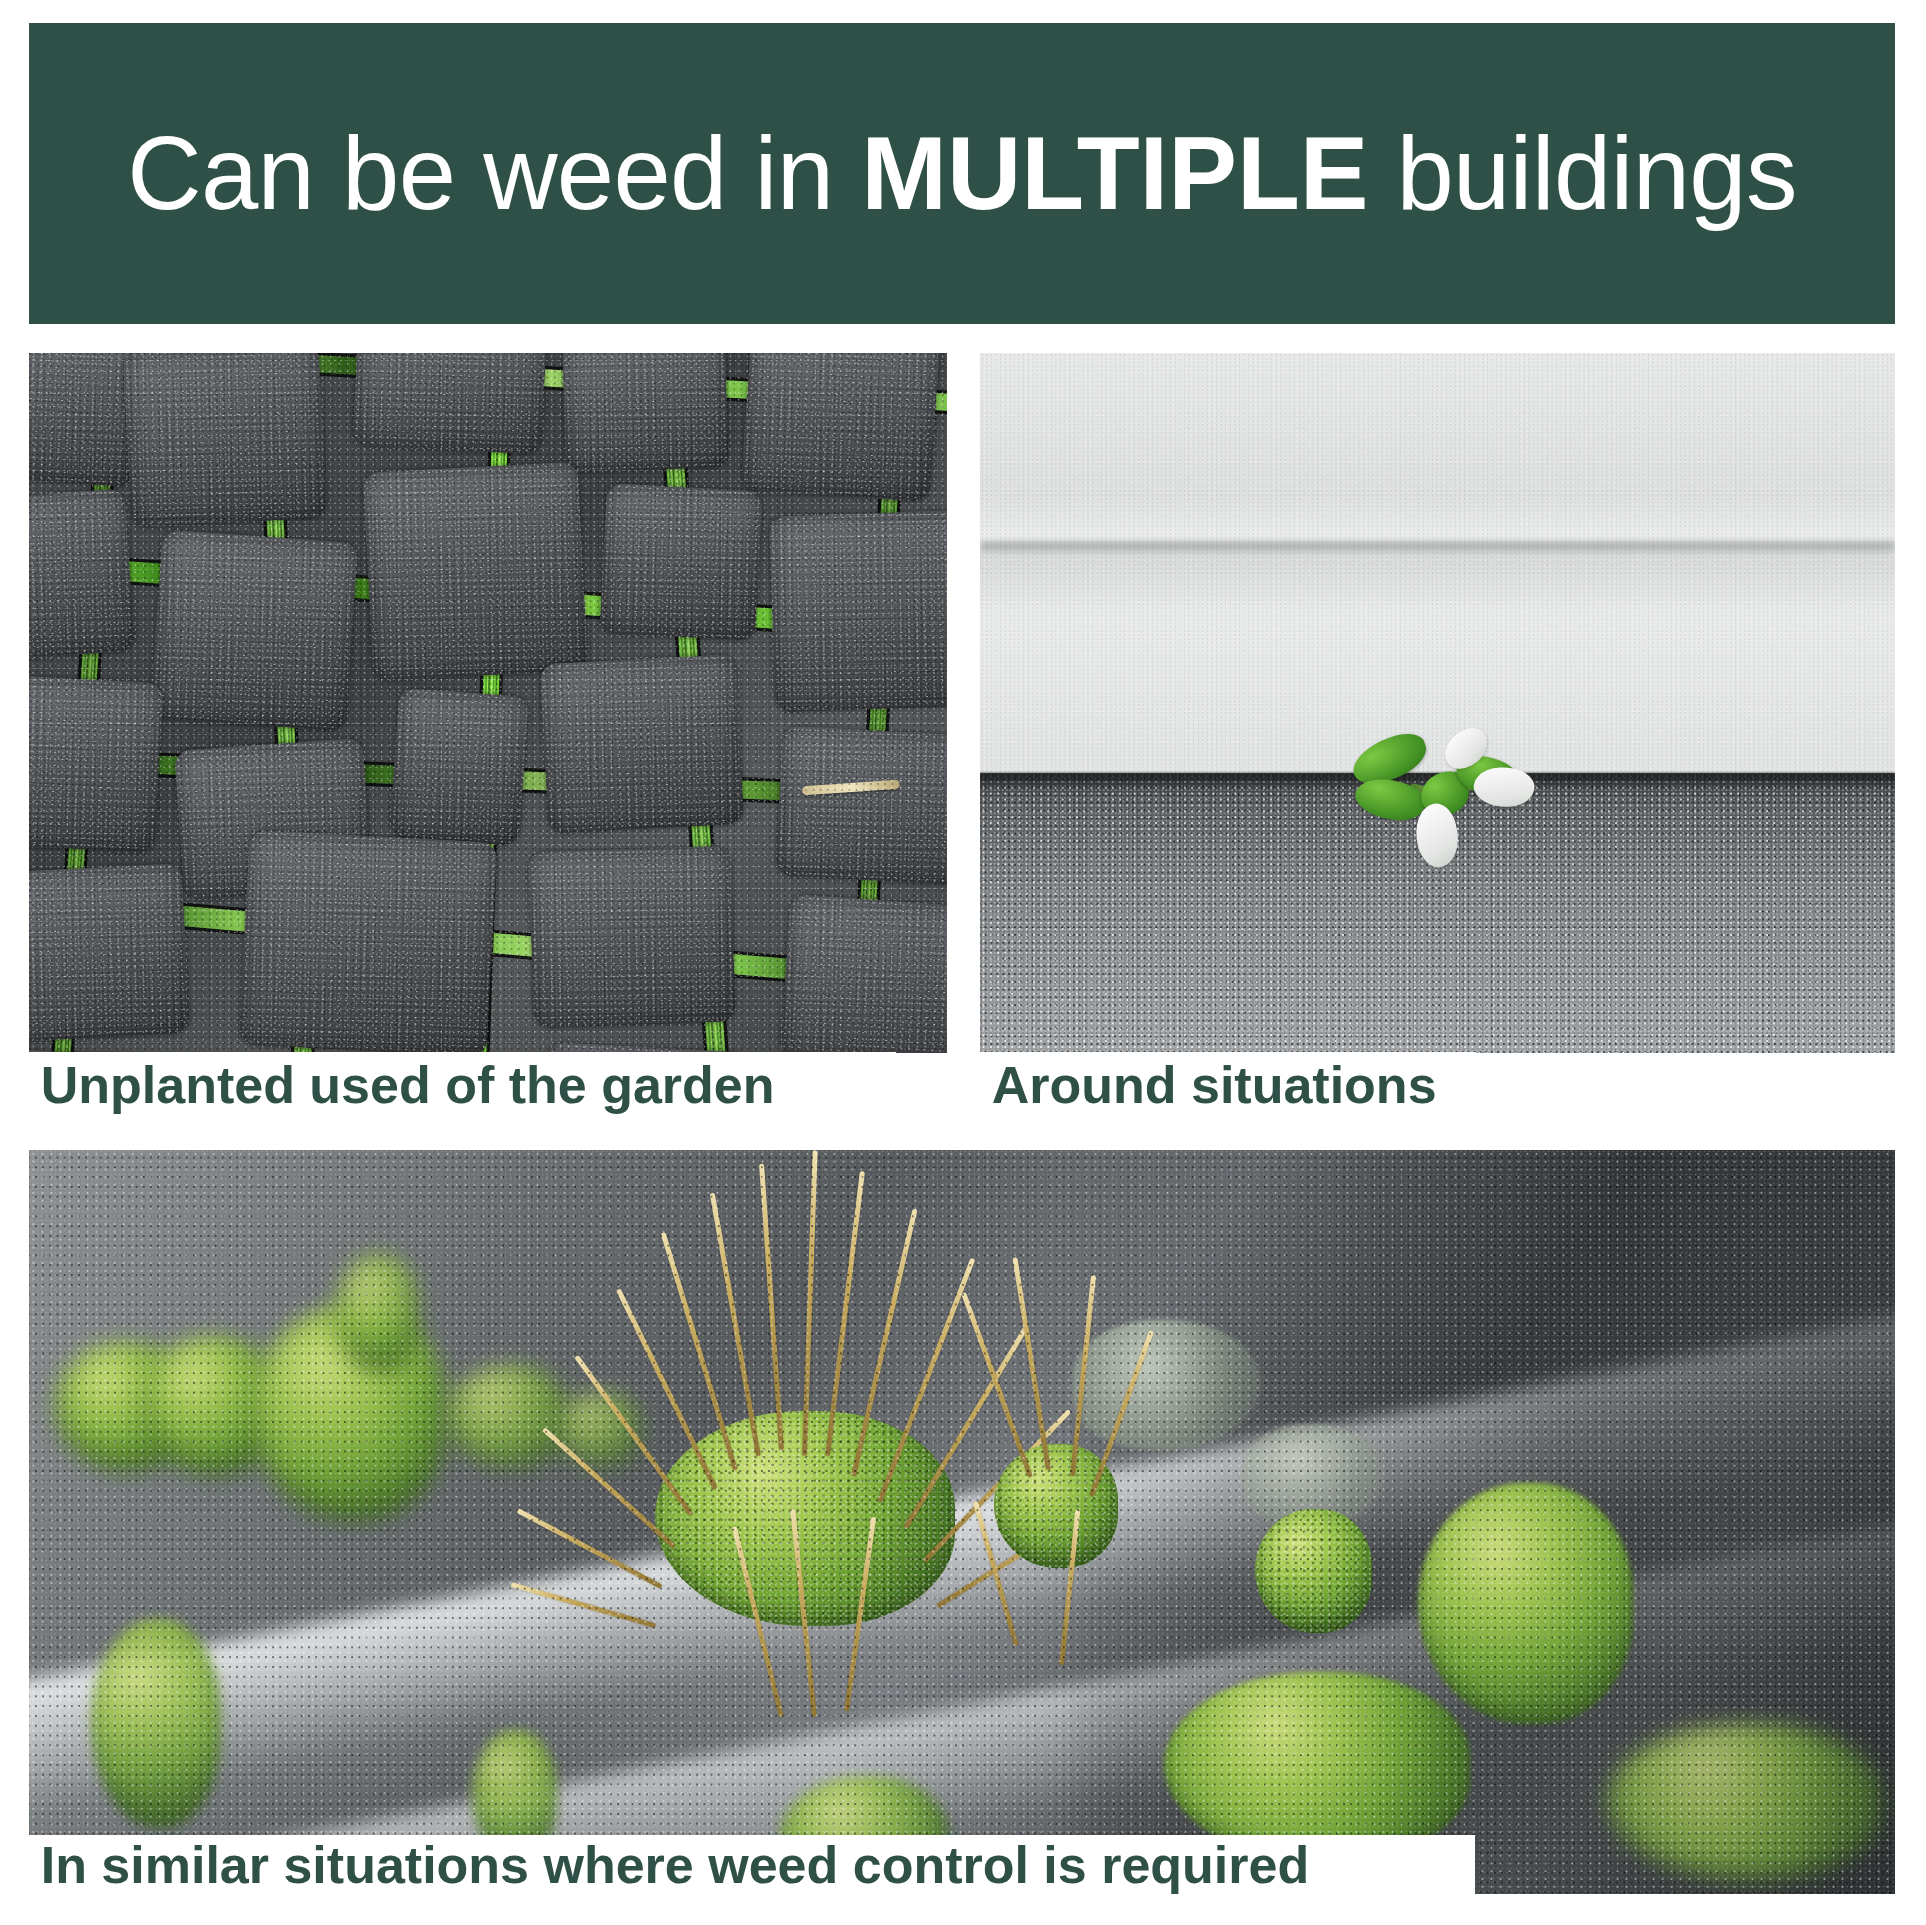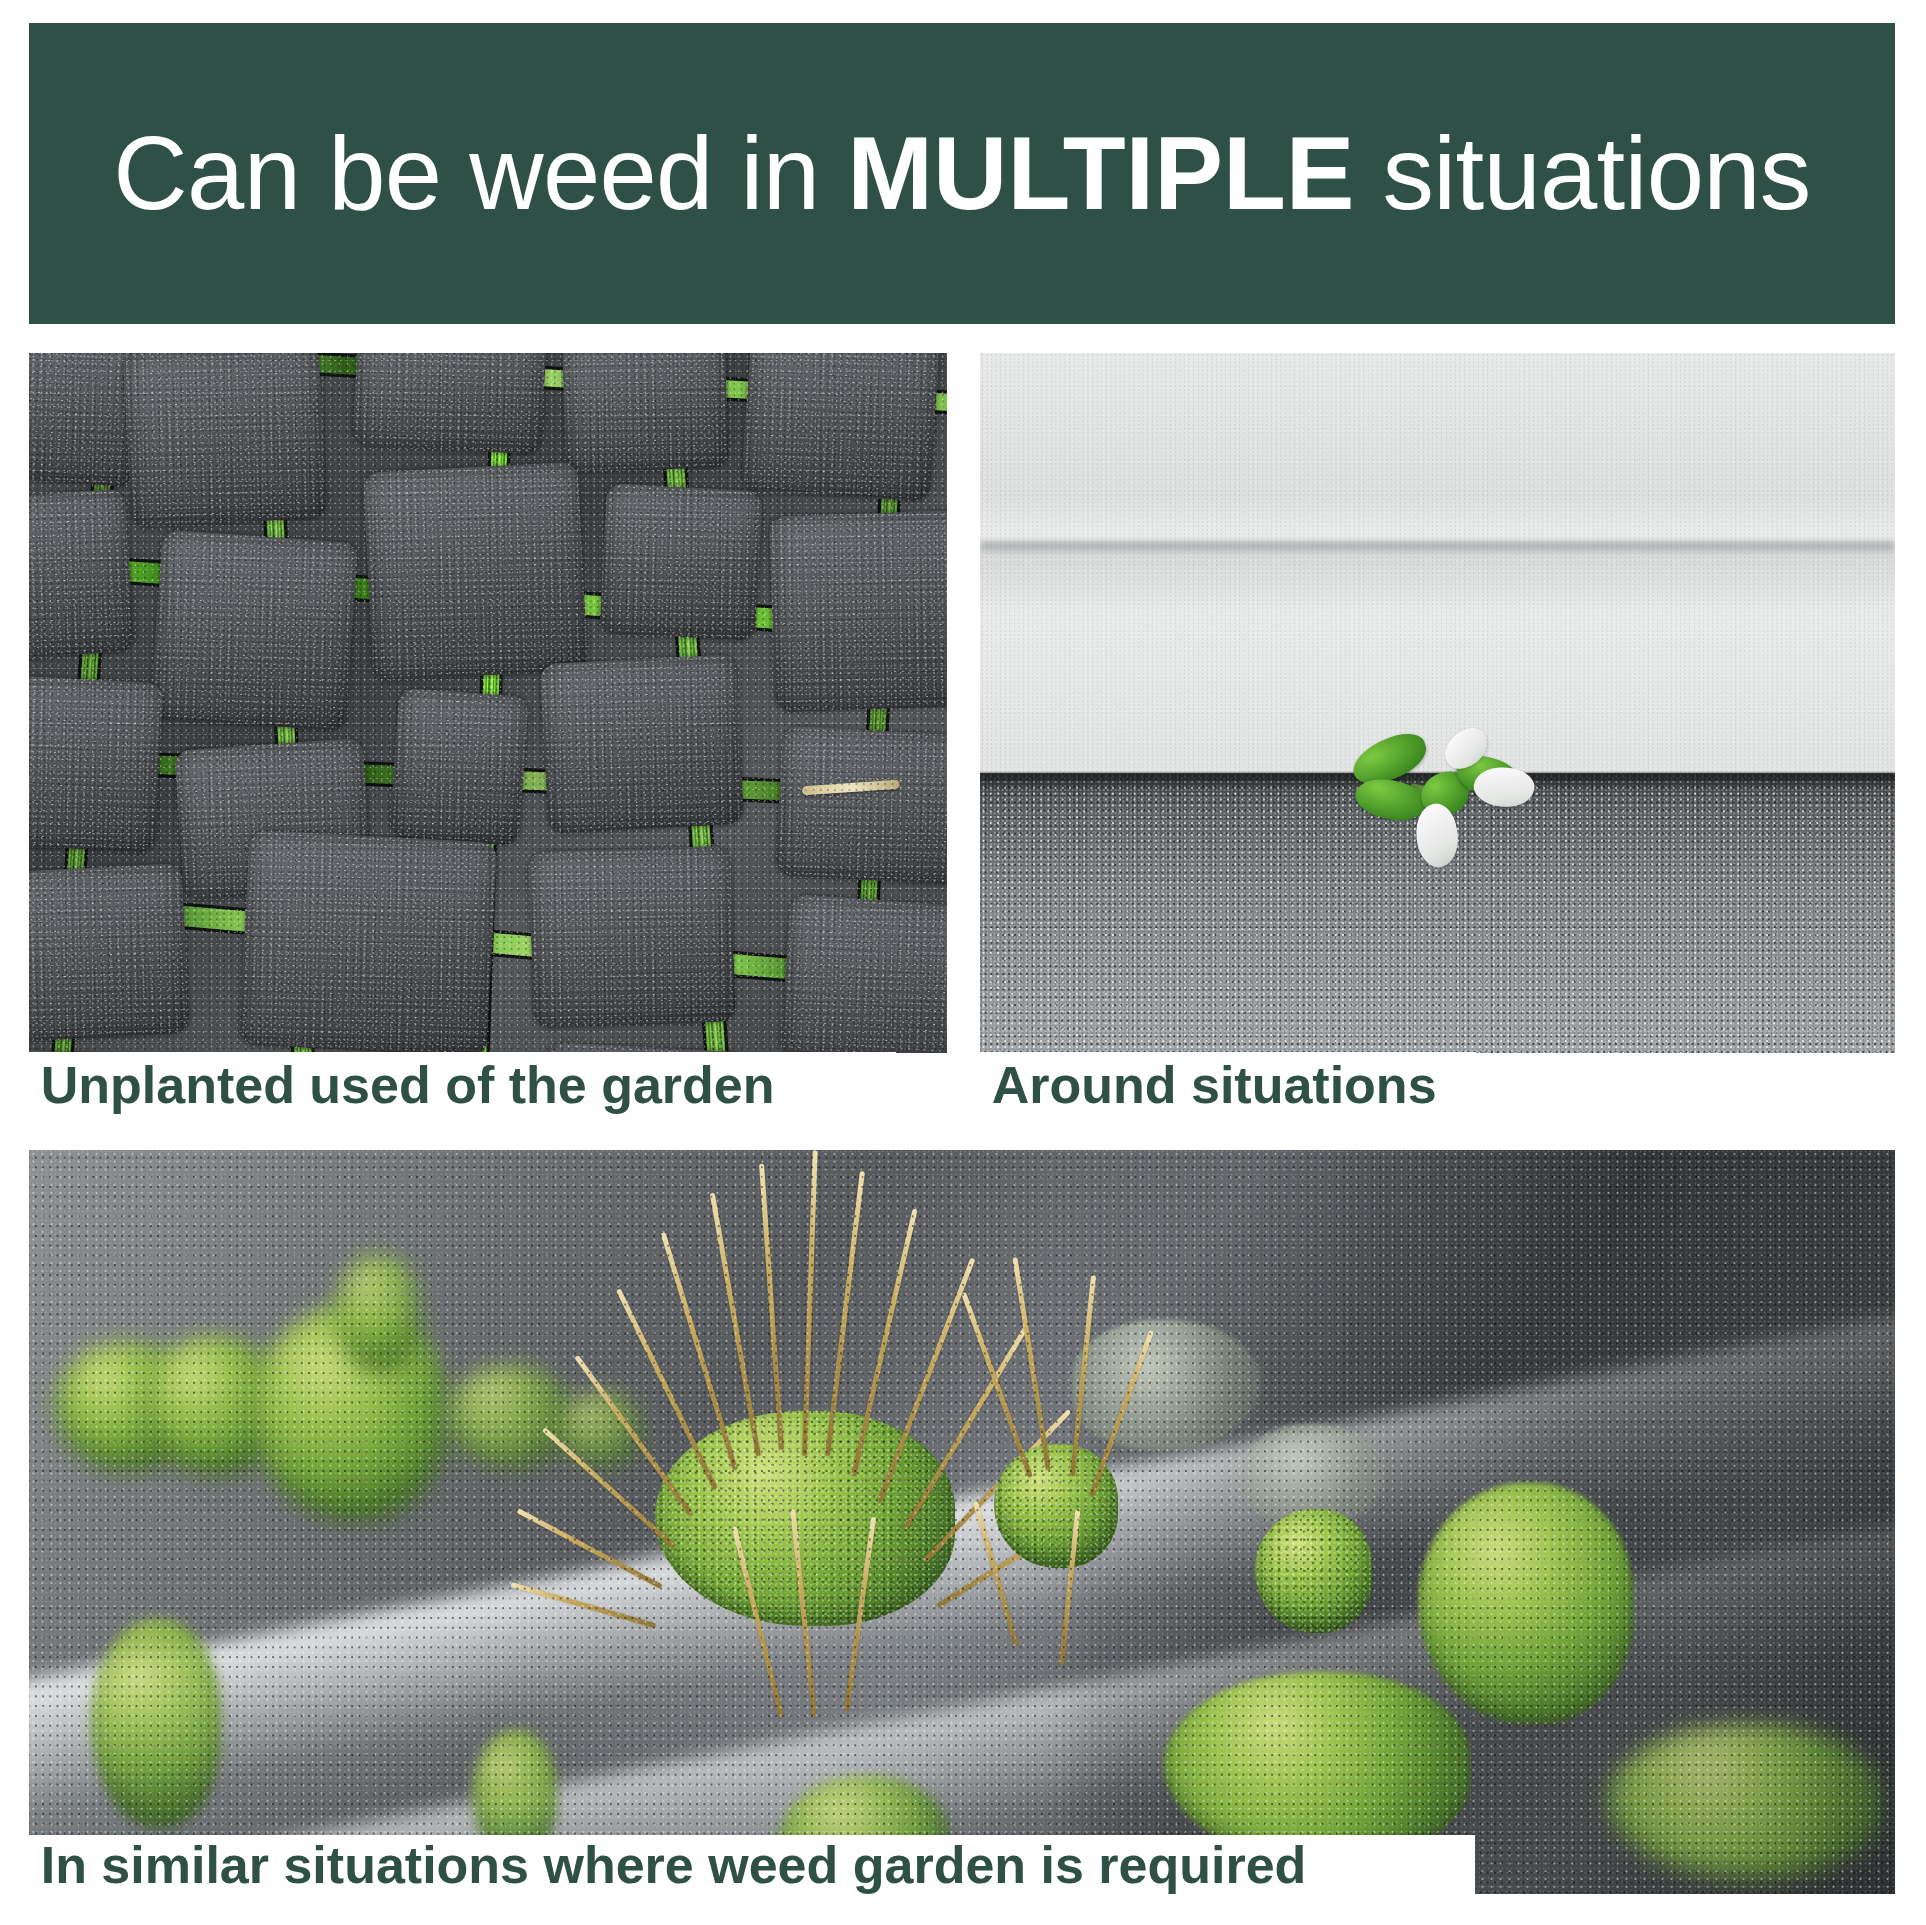--- a/index.html
+++ b/index.html
@@ -274,21 +274,21 @@
   
   .gap-bottom {
     position:absolute; left:0; right:0; top:1894px; height:31px; background:#fff;
   }
 </style>
 </head>
 <body>
 
 <div class="header-band">
   <div class="header-title">
-    <span>Can be weed in </span><span class="hl">MULTIPLE</span><span> situations</span>
+    <span>Can be weed in </span><span class="hl">MULTIPLE</span><span> buildings</span>
   </div>
 </div>
 
 <div class="panel panel-1">
   <div class="photo cobble-base">
 
     <div class="joints">
 
       <div class="joint" style="left:-39px; top:39px;   width:1056px; height:17px; transform:rotate(3.5deg);"></div>
       <div class="joint bright" style="left:-39px; top:261px;  width:1056px; height:19.6px; transform:rotate(4.2deg);"></div>
@@ -418,17 +418,17 @@
   </div>
 </div>
 
 <div class="caption cap-1">
   <span>Unplanted used of the garden</span>
 </div>
 <div class="caption cap-2">
   <span>Around situations</span>
 </div>
 <div class="caption cap-3">
-  <span>In similar situations where weed garden is required</span>
+  <span>In similar situations where weed control is required</span>
 </div>
 
 <div class="gap-bottom"></div>
 
 
 </body></html>

